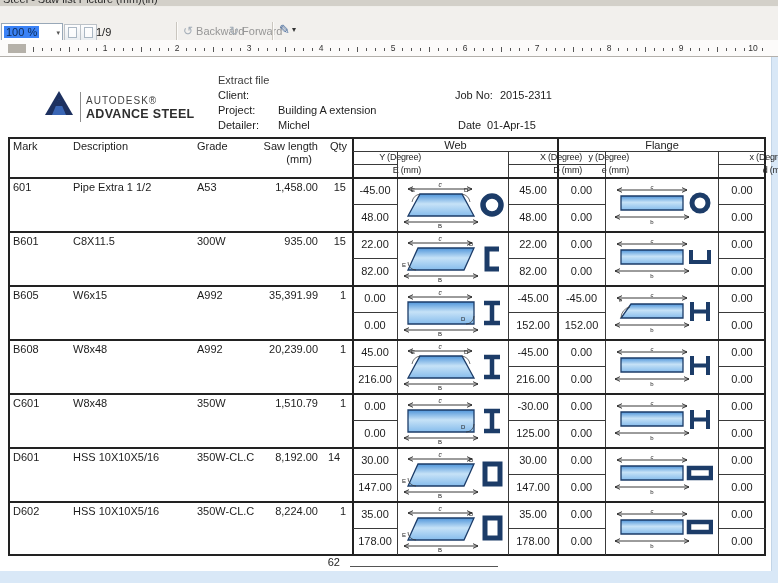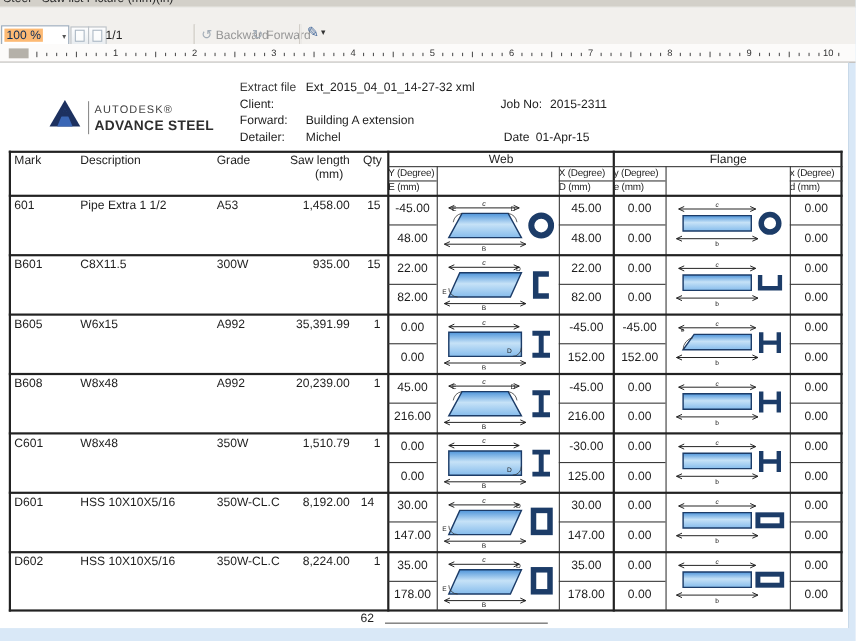--- a/index.html
+++ b/index.html
@@ -3,40 +3,40 @@
 <meta charset="utf-8">
 <style>
   html,body{margin:0;padding:0;}
   body{font-family:"Liberation Sans", sans-serif;}
   .screen{position:relative;width:778px;height:583px;background:#d9e8f7;overflow:hidden;}
   
   .titlebar{position:absolute;left:0;top:0;width:778px;height:6px;background:#d3d0c9;overflow:hidden;border-bottom:1px solid #efeeea;}
   .titlebar span{position:absolute;left:3px;top:-7px;font-size:11px;color:#2b2b2b;white-space:nowrap;}
   .chrome{position:absolute;left:0;top:7px;width:778px;height:33px;background:#f2f0ed;}
   .combo{position:absolute;left:1px;top:16px;width:60px;height:18px;background:#fff;border:1px solid #98a8b8;}
-  .combo .val{position:absolute;left:2px;top:2px;font-size:11px;color:#0b2a55;background:#fdba74;padding:0 2px;}
+  .combo .val{position:absolute;left:2px;top:2px;font-size:11px;color:#0b2a55;background:#3b82f6;padding:0 2px;}
   .combo .arr{position:absolute;right:2px;top:5px;font-size:7px;color:#555;}
   .tbtn{position:absolute;top:17px;width:15px;height:15px;border:1px solid #bcc2c8;background:linear-gradient(#fdfdfe,#e9edf0);}
   .tbtn .pg{position:absolute;left:3px;top:2px;width:7px;height:9px;background:#fff;border:1px solid #93a3b3;opacity:.75;}
   .pageind{position:absolute;left:96px;top:19px;font-size:11px;color:#222;}
   .sep{position:absolute;top:15px;width:1px;height:19px;background:#cac6bf;border-right:1px solid #fcfbf9;}
   .tool{position:absolute;top:17px;font-size:11px;color:#969696;white-space:nowrap;}
   .tool .ico{font-size:12px;color:#a3adb7;margin-right:3px;}
   .pen{position:absolute;top:15px;font-size:13px;color:#44689a;}
   .pen .dd{font-size:8px;color:#333;margin-left:2px;vertical-align:2px;}
   
   .ruler{position:absolute;left:0;top:40px;width:778px;height:16px;background:#fcfbfa;border-bottom:1px solid #b3b0ab;}
   .rblock{position:absolute;left:8px;top:4px;width:18px;height:9px;background:#b5b1a9;}
   .tick{position:absolute;background:#555;width:1px;}
   .rnum{position:absolute;top:3px;font-size:8.5px;color:#333;transform:translateX(-50%);}
   
   .pagebg{position:absolute;left:0;top:57px;width:771px;height:514px;background:#fff;border-right:1px solid #c3d5e7;}
   .cell{position:absolute;font-size:11px;color:#1d1d1d;white-space:nowrap;}
   .b{font-weight:normal;}
-  .sub{position:absolute;height:13px;line-height:13px;text-align:left;font-size:9px;color:#1d1d1d;letter-spacing:-0.2px;}
+  .sub{position:absolute;height:13px;line-height:13px;text-align:right;font-size:9px;color:#1d1d1d;letter-spacing:-0.2px;padding-left:24px;}
   .line{position:absolute;background:#222;}
   .thin{background:#3a3a3a;}
   .logo-brand{position:absolute;left:86px;top:95px;font-size:10px;color:#3f3f3f;letter-spacing:1px;}
   .logo-prod{position:absolute;left:86px;top:107px;font-size:12.5px;font-weight:bold;color:#2e2e2e;letter-spacing:.3px;}
   .vdiv{position:absolute;left:80px;top:92px;width:1px;height:30px;background:#8d8d8d;}
   svg{display:block;}
 </style>
 </head>
 <body>
 
@@ -60,21 +60,21 @@
     <div class="combo">
       <span class="val">100 %</span>
       <span class="arr">▾</span>
     </div>
     <span class="tbtn" style="left:64px">
         <span class="pg"></span>
       </span>
     <span class="tbtn" style="left:80px">
         <span class="pg"></span>
       </span>
-    <span class="pageind">1/1</span>
+    <span class="pageind">1/9</span>
     <span class="sep" style="left:176px"></span>
     <span class="tool" style="left:183px"><span class="ico">↺</span><span>Backward</span></span>
     <span class="tool" style="left:229px"><span class="ico">↻</span><span>Forward</span></span>
     <span class="sep" style="left:272px"></span>
     <span class="pen" style="left:279px"><span>✎</span><span class="dd">▾</span></span>
   </div>
 
   <div class="ruler">
     <div class="rblock"></div>
     <div id="ticks">
@@ -170,24 +170,23 @@
       <path d="M15,1 L29,25 H1 Z" fill="#1d3160"></path>
       <path d="M15,8.5 L22,25 H8 Z" fill="#3a66b5"></path>
       <path d="M15,8.5 L11,16 H19 Z" fill="#1d3160"></path>
     </svg>
     <div class="vdiv"></div>
     <div class="logo-brand">AUTODESK®</div>
     <div class="logo-prod">ADVANCE STEEL</div>
   </div>
 
   <div class="cell" style="left:218px;top:74px;color:#3c3c3c">Extract file</div>
-  <div class="cell" style="left:278px;top:74px">Ext_2015_04_01_14-27-32 xml</div>
   <div class="cell b" style="left:218px;top:89px">Client:</div>
   <div class="cell" style="left:278px;top:89px"></div>
-  <div class="cell b" style="left:218px;top:104px">Forward:</div>
+  <div class="cell b" style="left:218px;top:104px">Project:</div>
   <div class="cell" style="left:278px;top:104px">Building A extension</div>
   <div class="cell b" style="left:218px;top:119px">Detailer:</div>
   <div class="cell" style="left:278px;top:119px">Michel</div>
   <div class="cell b" style="left:455px;top:89px">Job No:</div>
   <div class="cell" style="left:500px;top:89px">2015-2311</div>
   <div class="cell b" style="left:458px;top:119px">Date</div>
   <div class="cell" style="left:487px;top:119px">01-Apr-15</div>
 
   <div class="cell" style="left:13px;top:140px">Mark</div>
   <div class="cell" style="left:73px;top:140px">Description</div>

